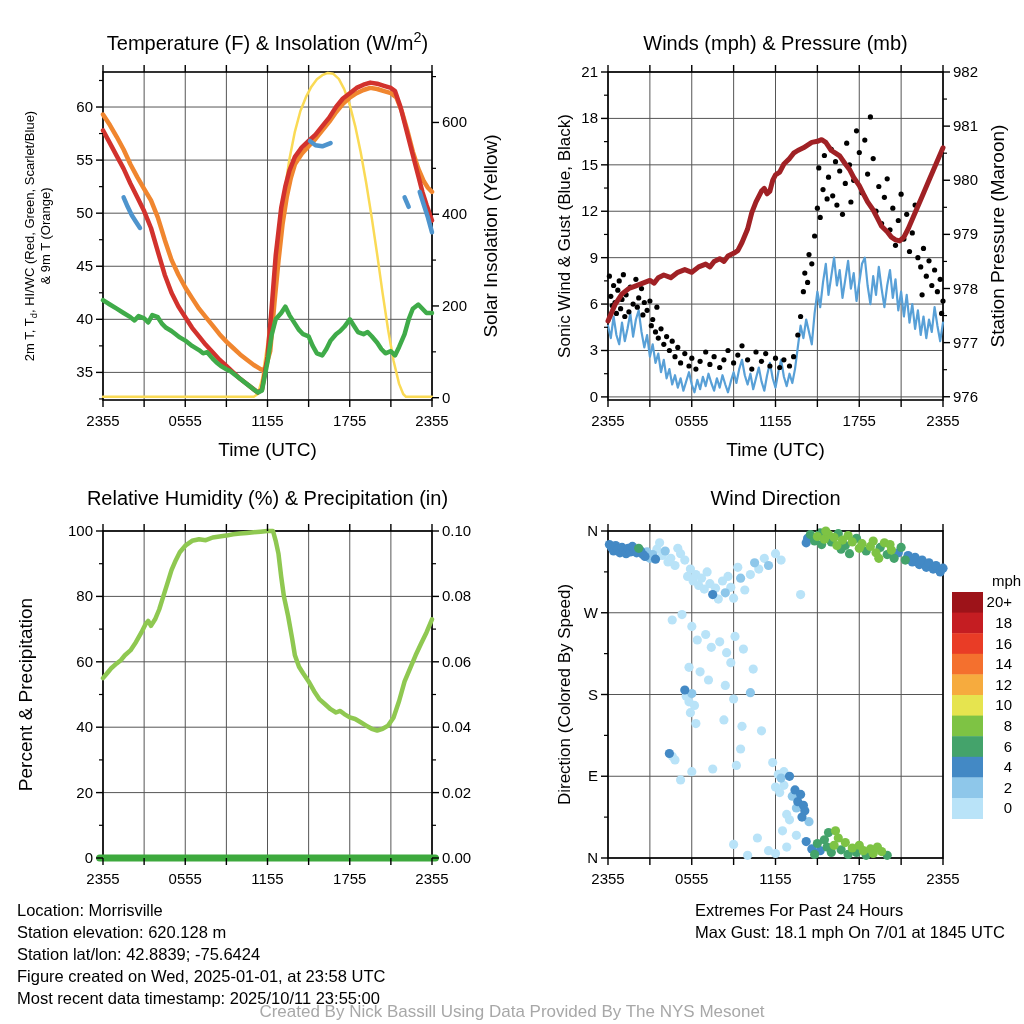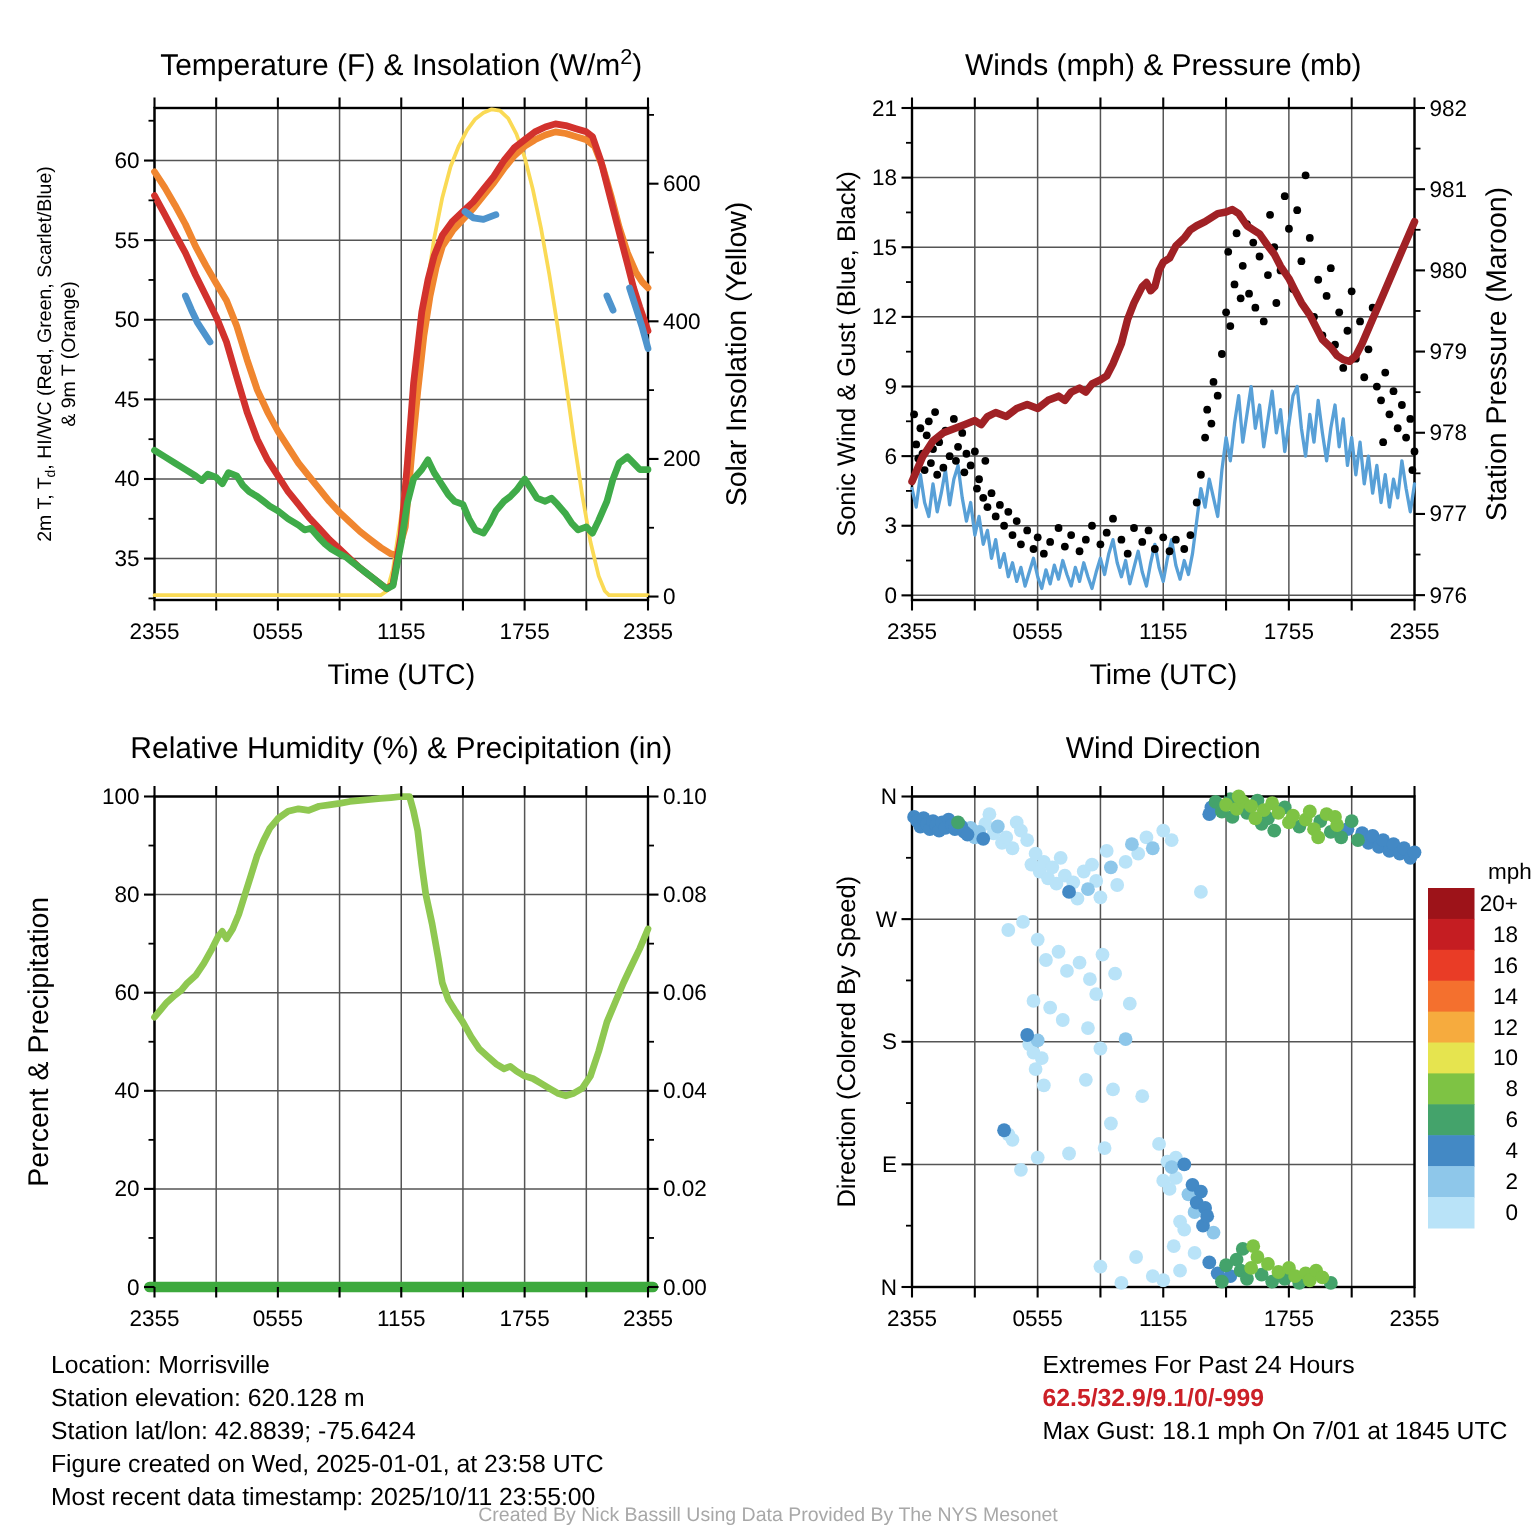--- a/index.html
+++ b/index.html
@@ -1,24 +1,24 @@
 <!DOCTYPE html>
 <html><head>
 <meta charset="utf-8">
 <style>
   html,body{margin:0;padding:0;}
   body{width:1024px;height:1024px;position:relative;background:#fff;
        font-family:"Liberation Sans",sans-serif;color:#000;overflow:hidden;}
   #charts{position:absolute;left:0;top:0;}
   svg text{font-family:"Liberation Sans",sans-serif;}
-  .info-left{position:absolute;left:34px;top:899px;font-size:16.5px;line-height:22px;}
+  .info-left{position:absolute;left:17px;top:899px;font-size:16.5px;line-height:22px;}
   .info-right{position:absolute;right:19px;top:899px;text-align:left;font-size:16.5px;line-height:22px;}
   .info-right .vals{color:#cc2027;font-weight:bold;}
   .credit{position:absolute;left:0;top:1002px;width:100%;text-align:center;
-          color:#a8a8a8;font-size:13px;}
+          color:#a8a8a8;font-size:17px;}
 </style>
 </head>
 <body>
 
 <div id="app">
   <svg id="charts" width="1024" height="1024" viewBox="0 0 1024 1024">
       <g>
         <line x1="103" y1="72" x2="103" y2="400" stroke="#555555" stroke-width="1"></line>
         <line x1="144.125" y1="72" x2="144.125" y2="400" stroke="#555555" stroke-width="1"></line>
         <line x1="185.25" y1="72" x2="185.25" y2="400" stroke="#555555" stroke-width="1"></line>
@@ -700,18 +700,17 @@
   <div class="info-left">
     <div>Location: Morrisville</div>
     <div>Station elevation: 620.128 m</div>
     <div>Station lat/lon: 42.8839; -75.6424</div>
     <div>Figure created on Wed, 2025-01-01, at 23:58 UTC</div>
     <div>Most recent data timestamp: 2025/10/11 23:55:00</div>
   </div>
 
   <div class="info-right">
     <div>Extremes For Past 24 Hours</div>
-    <div class="vals">62.5/32.9/9.1/0/-999</div>
     <div>Max Gust: 18.1 mph On 7/01 at 1845 UTC</div>
   </div>
 
   <div class="credit">Created By Nick Bassill Using Data Provided By The NYS Mesonet</div>
 </div>
 
 </body></html>

